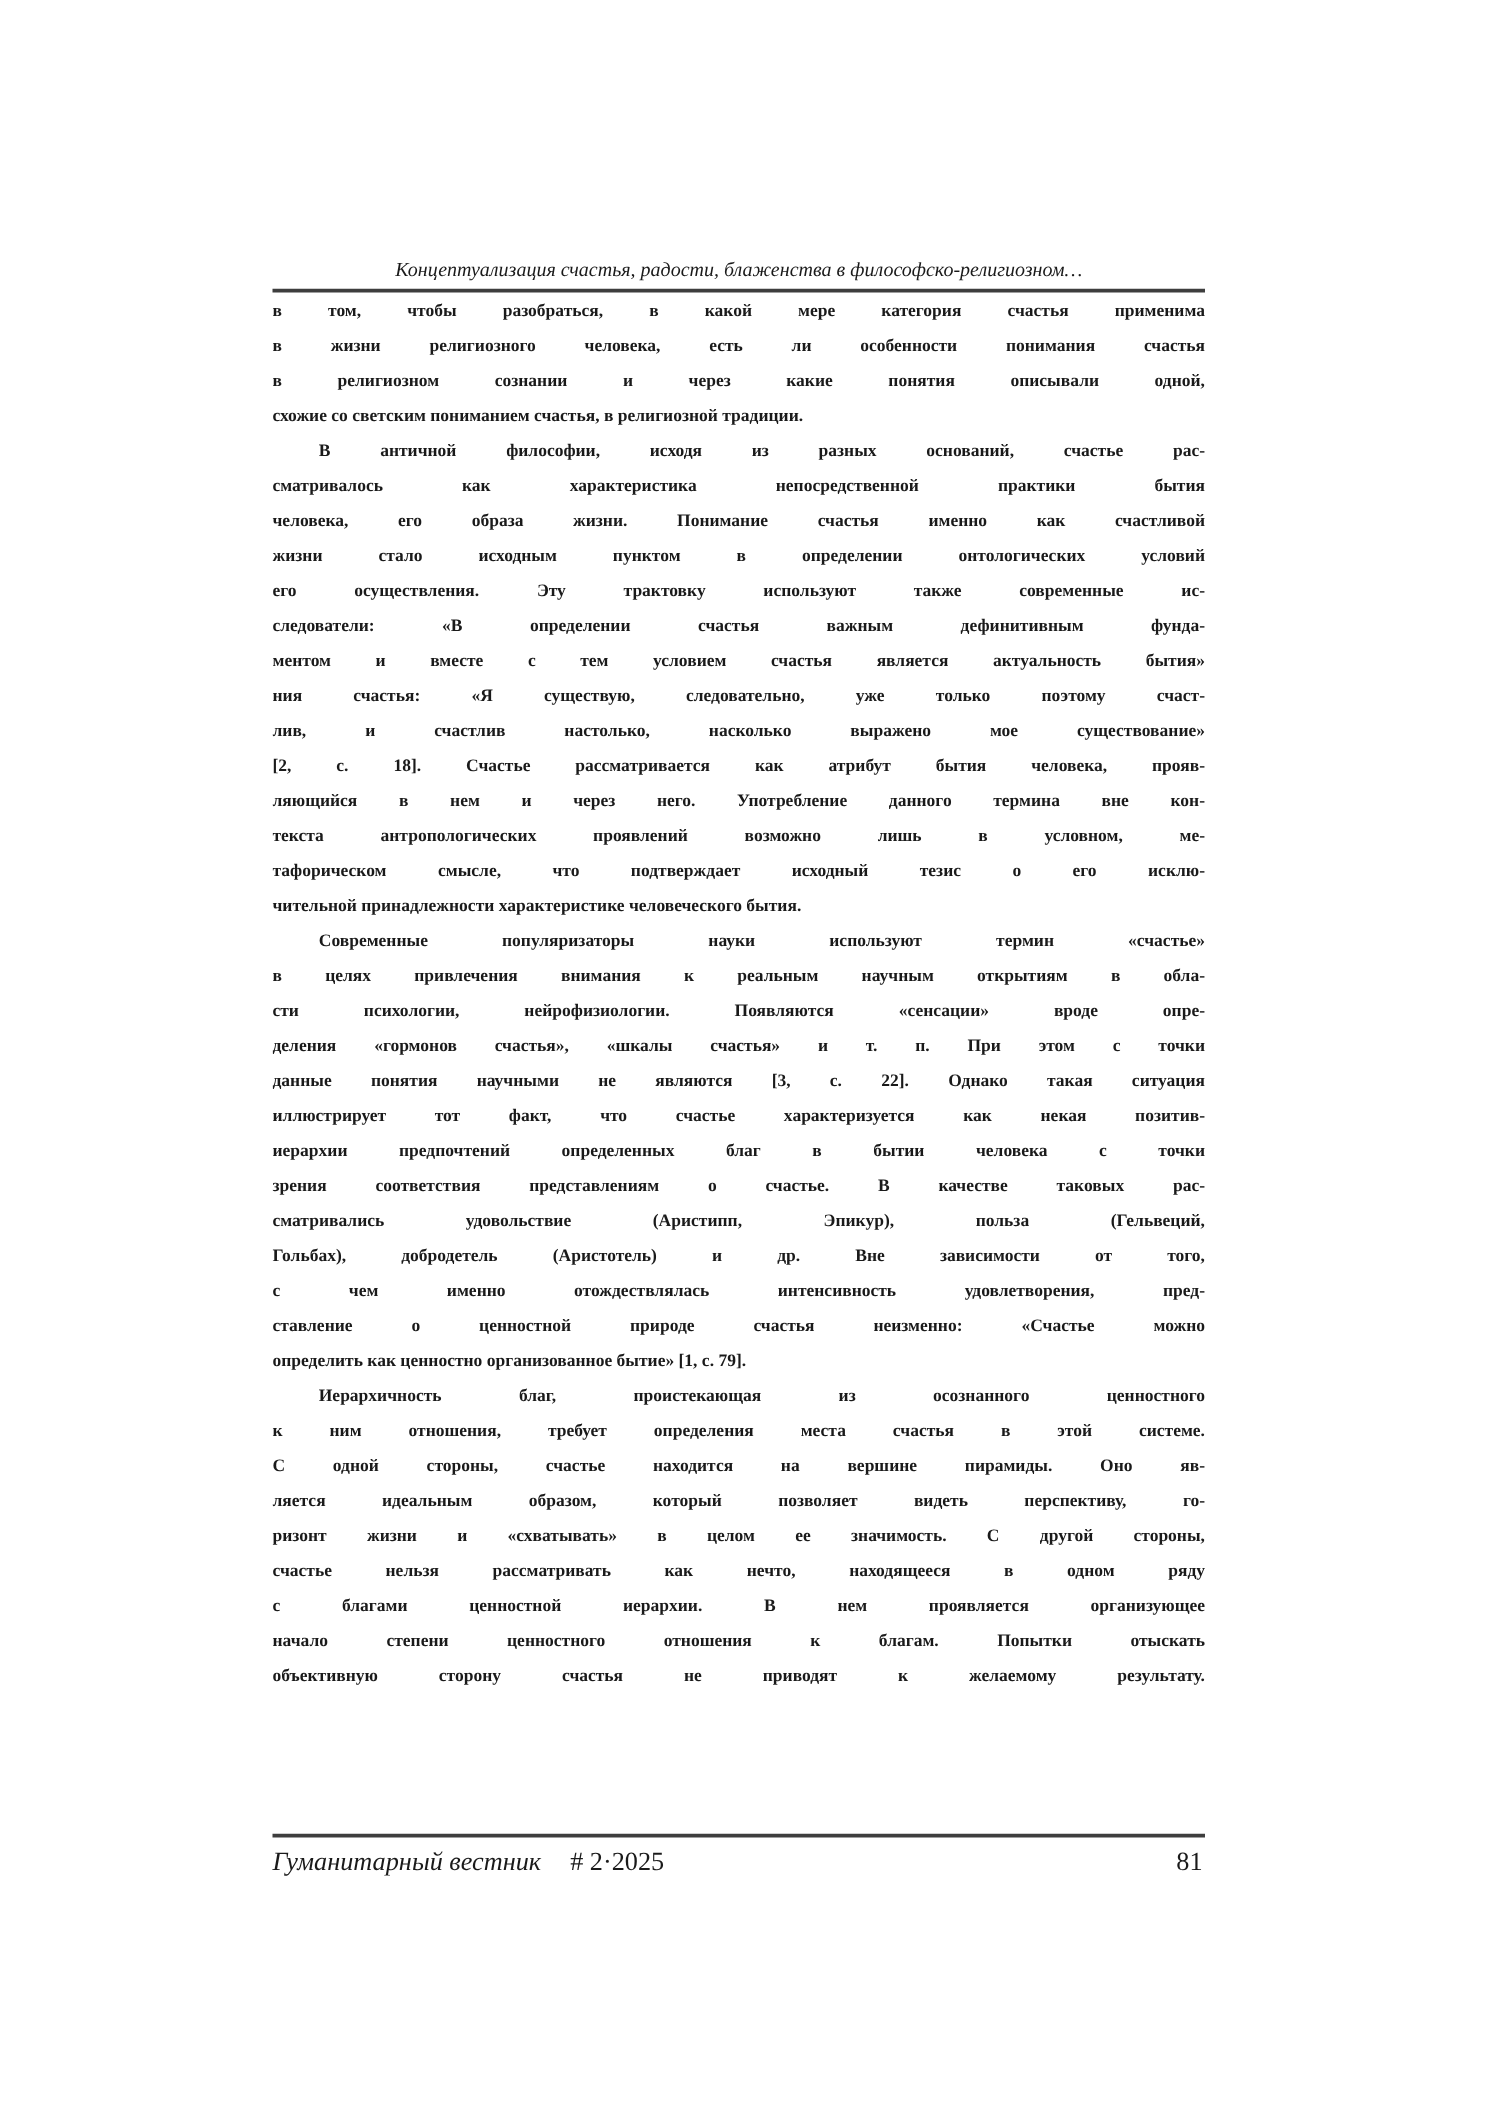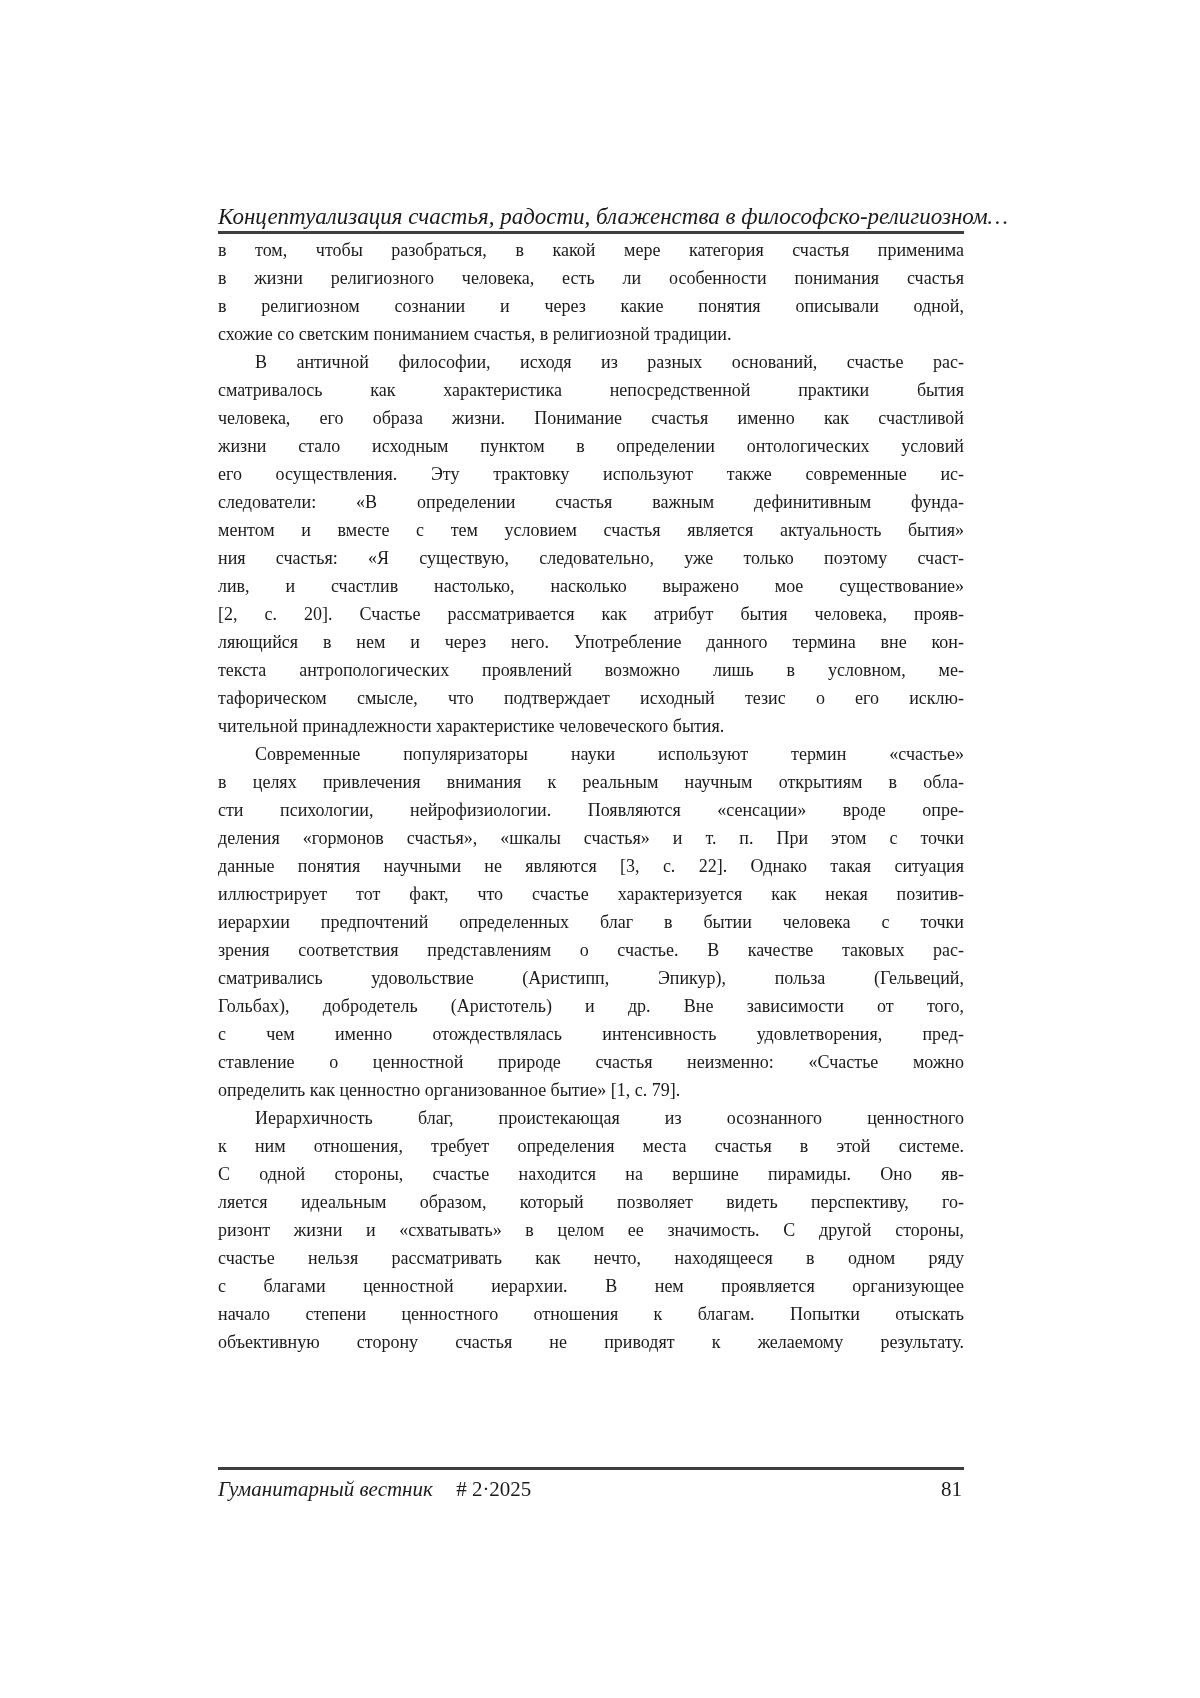--- a/index.html
+++ b/index.html
@@ -12,40 +12,41 @@
     color: #1a1a1a;
     overflow: hidden;
   }
   .running-head {
     position: absolute;
     left: 218px;
     width: 746px;
     top: 205px;
     text-align: center;
     font-style: italic;
-    font-size: 23px;
+    font-size: 16px;
     line-height: 24px;
     white-space: nowrap;
   }
   .rule {
     position: absolute;
     left: 218px;
     width: 746px;
     height: 3px;
     background: #3e3e3e;
   }
   .head-rule { top: 231px; }
   .foot-rule { top: 1467px; }
   .body-text {
     position: absolute;
     left: 218px;
     width: 746px;
     top: 236px;
-    font-size: 18px;
+    font-size: 14px;
     line-height: 28px;
+    font-weight: bold;
   }
   .tline {
     height: 28px;
     overflow: hidden;
     text-align: justify;
     text-align-last: justify;
   }
   .tline.no-just { text-align-last: left; }
   .tline.indent { text-indent: 37px; }
   .footer {
@@ -75,21 +76,21 @@
       <div class="tline no-just">схожие со светским пониманием счастья, в религиозной традиции.</div>
       <div class="tline indent">В античной философии, исходя из разных оснований, счастье рас-</div>
       <div class="tline">сматривалось как характеристика непосредственной практики бытия</div>
       <div class="tline">человека, его образа жизни. Понимание счастья именно как счастливой</div>
       <div class="tline">жизни стало исходным пунктом в определении онтологических условий</div>
       <div class="tline">его осуществления. Эту трактовку используют также современные ис-</div>
       <div class="tline">следователи: «В определении счастья важным дефинитивным фунда-</div>
       <div class="tline">ментом и вместе с тем условием счастья является актуальность бытия»</div>
       <div class="tline">ния счастья: «Я существую, следовательно, уже только поэтому счаст-</div>
       <div class="tline">лив, и счастлив настолько, насколько выражено мое существование»</div>
-      <div class="tline">[2, с. 20]. Счастье рассматривается как атрибут бытия человека, прояв-</div>
+      <div class="tline">[2, с. 18]. Счастье рассматривается как атрибут бытия человека, прояв-</div>
       <div class="tline">ляющийся в нем и через него. Употребление данного термина вне кон-</div>
       <div class="tline">текста антропологических проявлений возможно лишь в условном, ме-</div>
       <div class="tline">тафорическом смысле, что подтверждает исходный тезис о его исклю-</div>
       <div class="tline no-just">чительной принадлежности характеристике человеческого бытия.</div>
       <div class="tline indent">Современные популяризаторы науки используют термин «счастье»</div>
       <div class="tline">в целях привлечения внимания к реальным научным открытиям в обла-</div>
       <div class="tline">сти психологии, нейрофизиологии. Появляются «сенсации» вроде опре-</div>
       <div class="tline">деления «гормонов счастья», «шкалы счастья» и т. п. При этом с точки</div>
       <div class="tline">данные понятия научными не являются [3, с. 22]. Однако такая ситуация</div>
       <div class="tline">иллюстрирует тот факт, что счастье характеризуется как некая позитив-</div>

